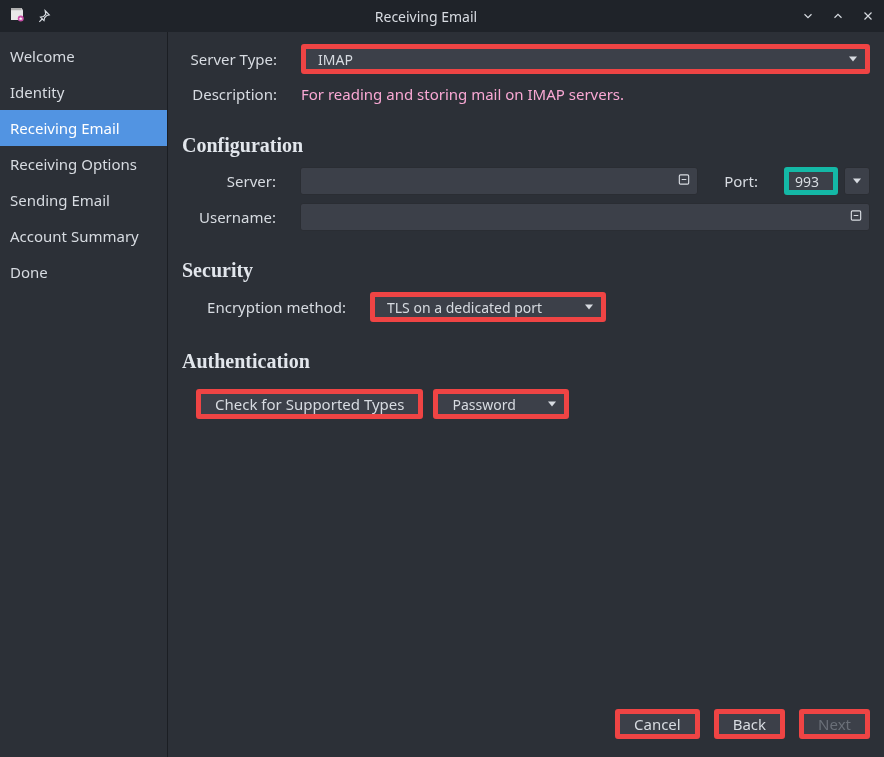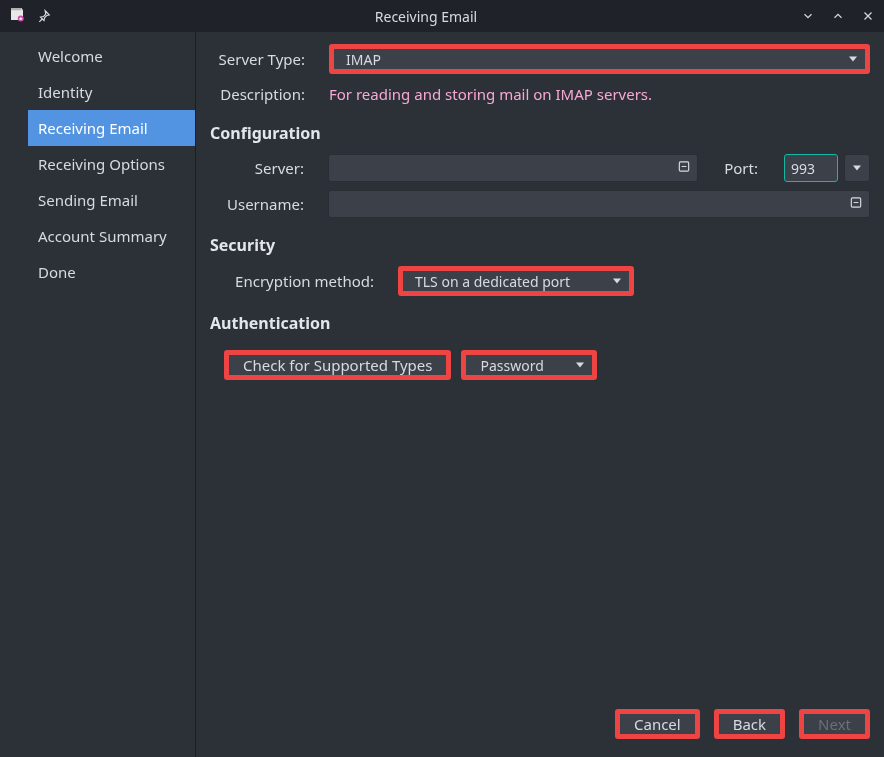--- a/index.html
+++ b/index.html
@@ -14,21 +14,21 @@
     display: flex; align-items: center; padding: 0 8px;
   }
   .tb-left { display: flex; gap: 10px; align-items: center; }
   .tb-title { flex: 1; text-align: center; color: #d7dbe1; font-size: 14px; }
   .tb-right { display: flex; gap: 14px; align-items: center; }
   .tb-btn { width: 16px; height: 16px; color: #d7dbe1; cursor: pointer; display: flex; align-items: center; justify-content: center; }
   .tb-btn svg { width: 14px; height: 14px; }
   .tb-icon svg { width: 18px; height: 18px; }
 
   .body {
-    display: flex; height: calc(757px - 32px); padding-left: 28px;
+    display: flex; height: calc(757px - 32px);
   }
   .sidebar {
     width: 168px; background: #2c3037;
     border-right: 1px solid #1b1e23;
     padding-top: 6px;
   }
   .side-item {
     padding: 8px 10px; font-size: 15px; color: #d7dbe1; cursor: pointer;
   }
   .side-item.active {
@@ -53,40 +53,41 @@
   .select { height: 30px; padding: 0 28px 0 12px; }
   .select .arrow, .select-sm .arrow, .split-btn .arrow {
     position: absolute; right: 8px; top: 50%; transform: translateY(-50%);
     width: 0; height: 0; border-left: 4px solid transparent; border-right: 4px solid transparent;
     border-top: 5px solid #d7dbe1;
   }
   .select-wide { flex: 1; }
   .desc-text { color: #f9a8d4; font-size: 15px; }
 
   .section-head {
-    font-weight: bold; font-size: 16px; color: #e2e6ec;
-    margin: 8px 0 10px 0;
+    font-weight: bold; font-size: 20px; color: #e2e6ec;
+    margin: 20px 0 10px 0;
+    font-family: Liberation Serif, serif;
   }
   .sub-form { padding-left: 14px; }
   .sub-form .form-row { margin-bottom: 8px; }
 
   .input {
     background: #3c4049; border: 1px solid #2a2d33; color: #d7dbe1;
     height: 28px; border-radius: 3px; padding: 0 28px 0 8px;
     position: relative;
   }
   .input-wide { flex: 1; }
   .field-icon {
     position: absolute; right: 6px; top: 50%; transform: translateY(-50%);
     color: #d7dbe1;
   }
   .field-icon svg { width: 14px; height: 14px; }
   .port-label { padding: 0 2px; font-size: 15px; }
   .port-wrap { display: flex; gap: 6px; }
-  .port-input { width: 54px; background: #3c4049; border: 1px solid #14b8a6; height: 28px; border-radius: 3px; padding: 0 6px; display: flex; align-items: center; }
+  .port-input { width: 54px; background: #3c4049; border: 5px solid #14b8a6; height: 28px; border-radius: 3px; padding: 0 6px; display: flex; align-items: center; }
   .split-btn {
     width: 26px; height: 28px; background: #3c4049; border: 1px solid #2a2d33;
     border-radius: 3px; position: relative; cursor: pointer;
   }
 
   .enc-label { width: 150px; text-align: right; font-size: 15px; }
   .select-med { height: 30px; padding: 0 34px 0 12px; width: 236px; }
 
   .btn {
     height: 30px; padding: 0 14px; font-size: 15px; justify-content: center;

